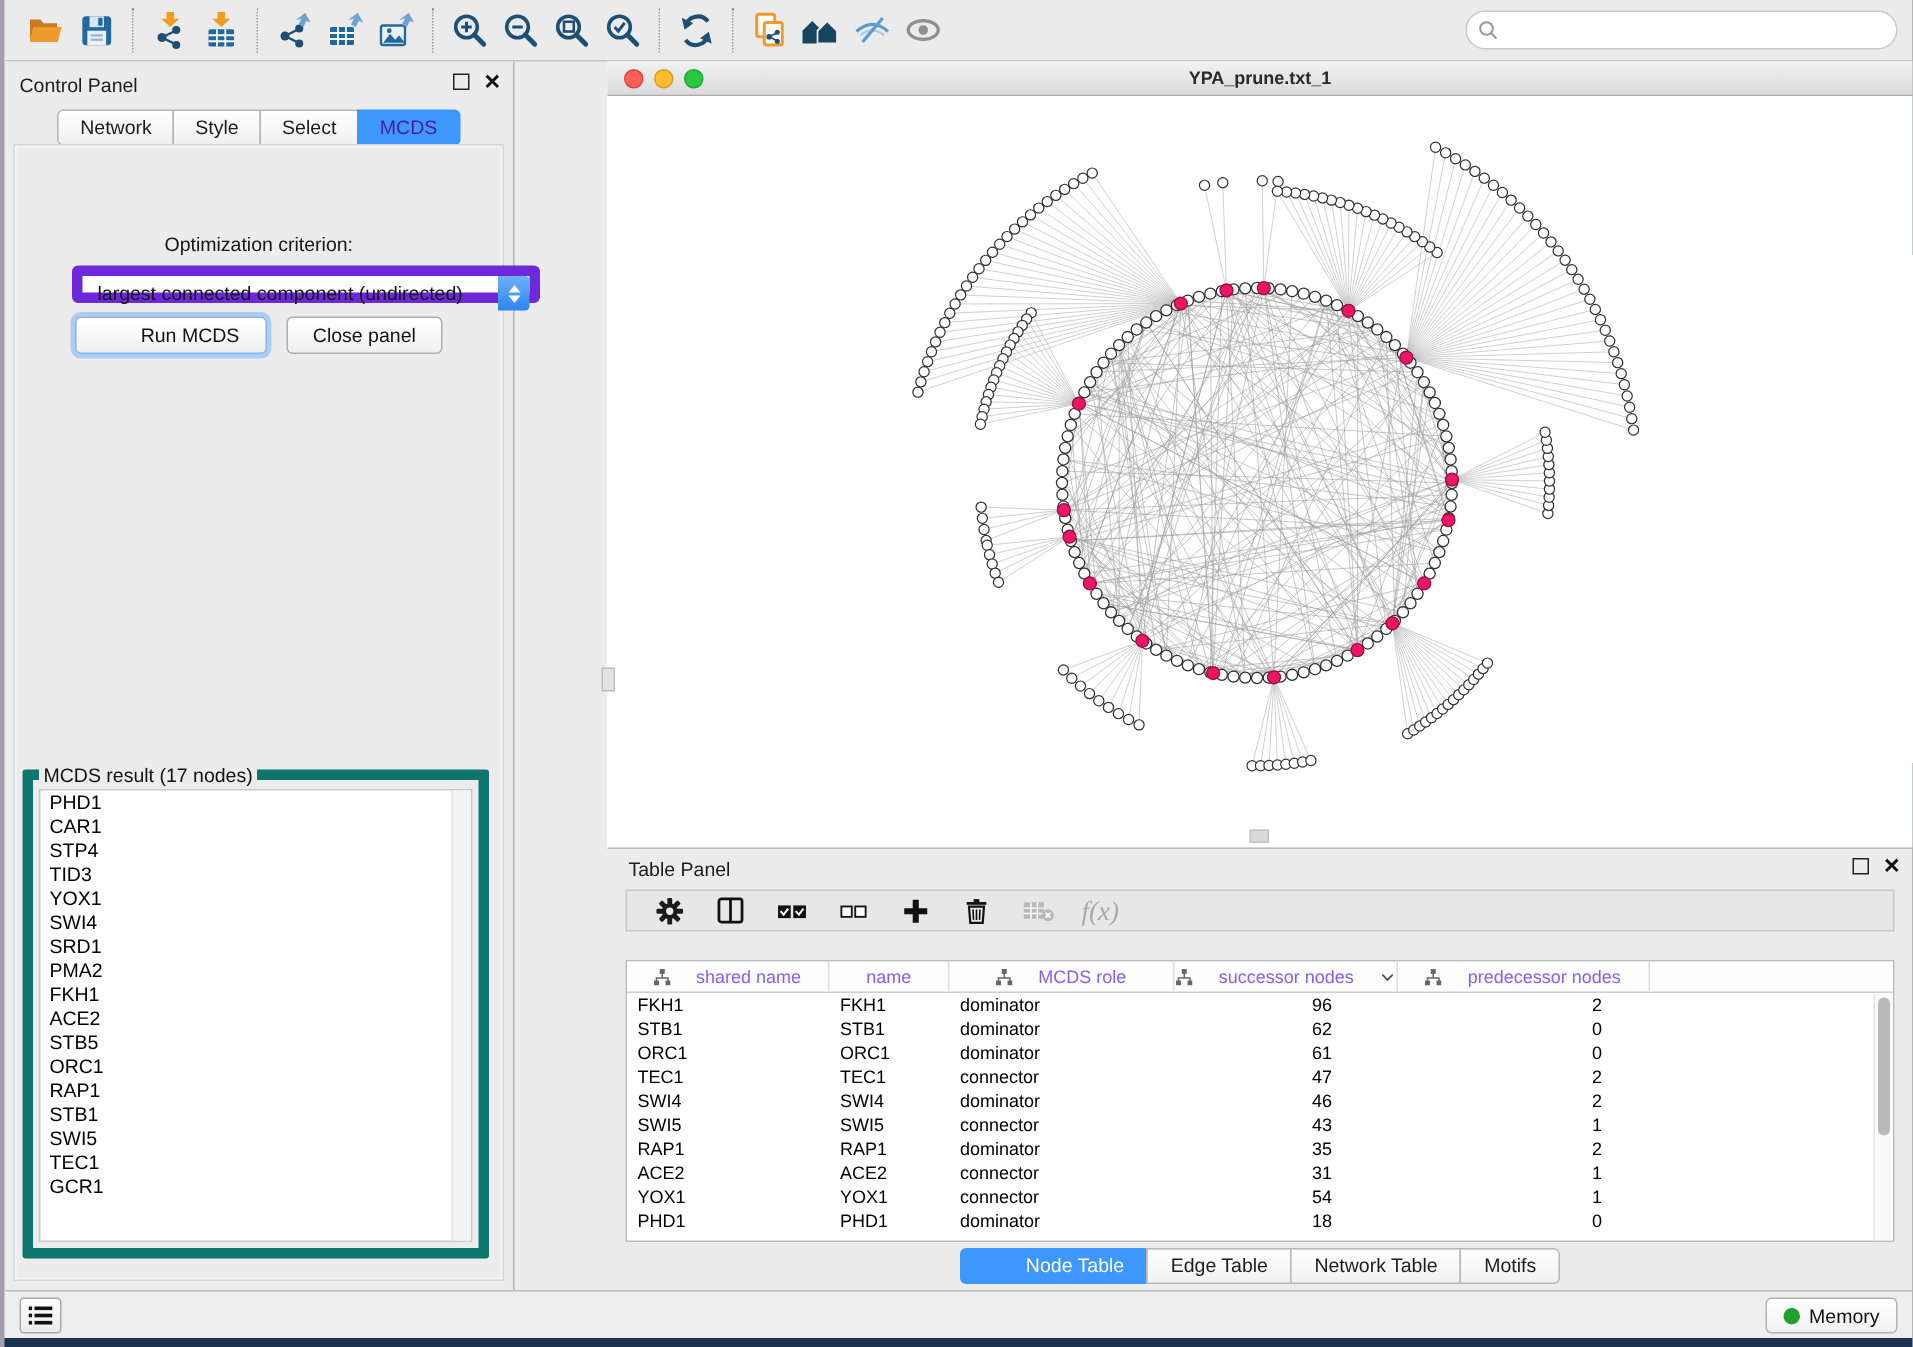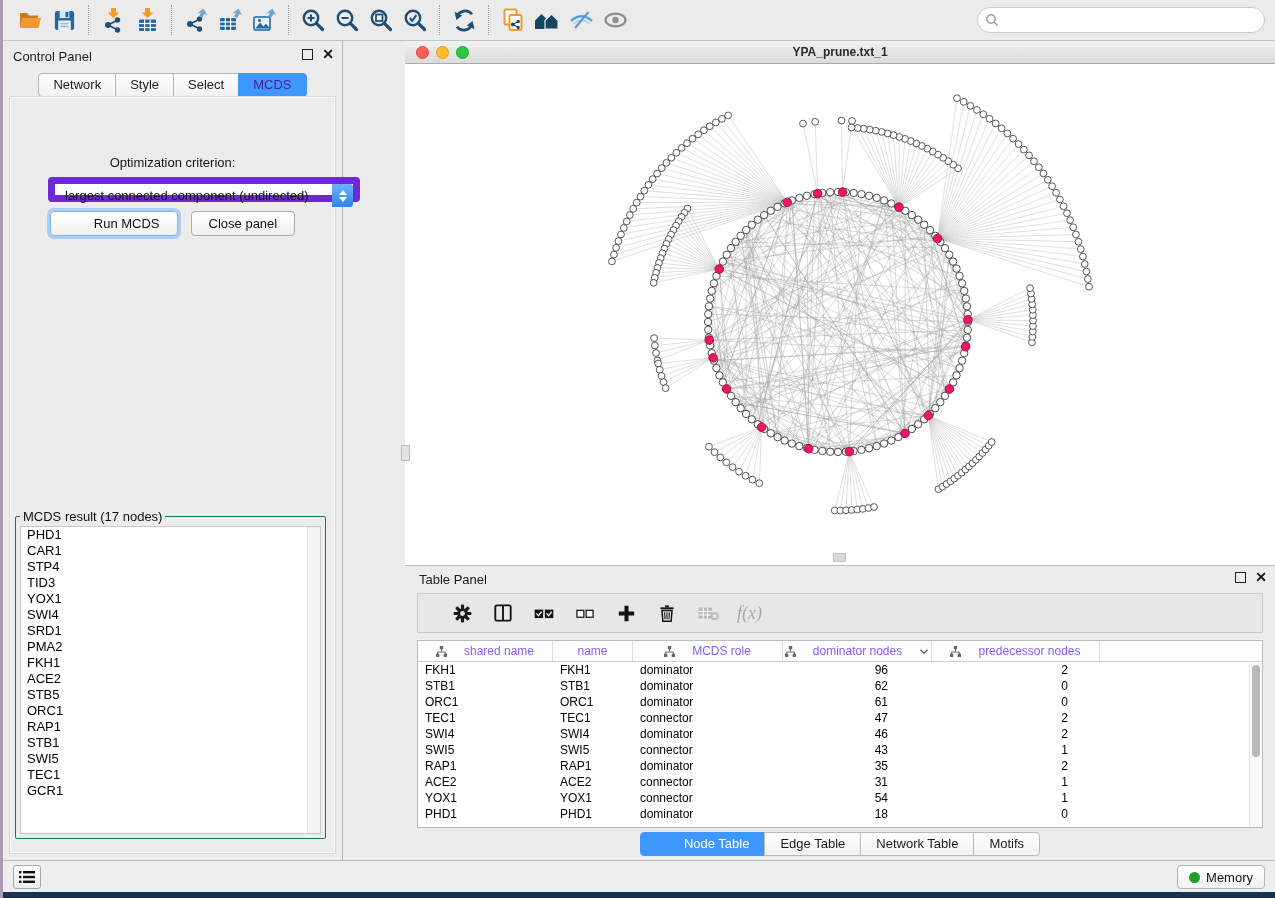--- a/index.html
+++ b/index.html
@@ -41,21 +41,21 @@
              background:linear-gradient(#6db1f8,#3083f0); display:flex; flex-direction:column;
              align-items:center; justify-content:center; gap:2px; }
   .stepper i { width:0; height:0; border-left:4px solid transparent; border-right:4px solid transparent; }
   .stepper .up { border-bottom:5px solid #fff; }
   .stepper .dn { border-top:5px solid #fff; }
   .btn-row { position:absolute; top:114px; width:100%; display:flex; justify-content:center; gap:13px; }
   .pbtn { height:25px; padding:0 17px; background:linear-gradient(#ffffff,#f0f0f0); border:1px solid #adadad;
           border-radius:4px; font-size:13px; color:#111; }
   .pbtn.focused { border-color:#85b4e8; box-shadow:0 0 0 3px #a9cdf3;padding-left:43px; }
   .mcds-fieldset { position:absolute; left:5px; right:9px; top:412px; bottom:14px;
-                   border:1px solid #0f766e; border-radius:2px; }
+                   border:7px solid #0f766e; border-radius:2px; }
   .mcds-fieldset legend { font-size:13px; color:#111; padding:0 3px; margin-left:4px; }
   .mcds-list { position:absolute; left:4px; right:4px; top:2px; bottom:4px; background:#fff;
                border:1px solid #c9c9c9; overflow:hidden; }
   .mcds-scroll { position:absolute; right:0; top:0; bottom:0; width:13px; background:#f4f4f4; border-left:1px solid #e2e2e2; }
   .mcds-item { font-size:13px; line-height:16px; padding-left:6px; color:#000; }
 
   
   .right-region { position:absolute; left:402px; top:41px; right:0; bottom:32px; }
   .vsplit-handle { position:absolute; left:-4px; top:404px; width:9px; height:16px; background:#e3e3e3;
                    border:1px solid #bdbdbd; z-index:5; }
@@ -68,22 +68,22 @@
   .light.green { background:#28c840; border:1px solid #1da932; }
   .net-title { text-align:center; font-size:12px; font-weight:bold; color:#2a2a2a; line-height:22px; }
   .net-canvas { position:absolute; left:0; right:0; top:23px; bottom:0; background:#fff; }
   .hsplit-handle { position:absolute; left:428px; bottom:3px; width:13px; height:9px; background:#d9d9d9;
                    border:1px solid #c2c2c2; z-index:5; }
 
   
   .table-panel { position:absolute; left:0; top:524px; right:0; bottom:0; background:#ececec; border-top:1px solid #b9b9b9; }
   .tp-head { position:relative; height:25px; }
   .tp-title { position:absolute; left:14px; top:6px; font-size:13px; color:#1c1c1c; }
-  .tp-toolbar { position:absolute; top:27px; left:12px; right:12px; height:40px; background:#e7e7e7;
-                border:1px solid #c9c9c9; display:flex; align-items:center; gap:17px; padding-left:32px; }
+  .tp-toolbar { position:absolute; top:27px; left:12px; right:12px; height:28px; background:#e7e7e7;
+                border:1px solid #c9c9c9; display:flex; align-items:center; gap:17px; padding-left:16px; }
   .tp-toolbar .tpbtn { display:flex; align-items:center; justify-content:center; width:24px; height:24px; }
   .fx { font-family:"Liberation Serif",serif; font-style:italic; font-size:18px; color:#a9a9a9; }
   .table-wrap { position:absolute; top:74px; left:12px; right:12px; bottom:32px; background:#fff; border:1px solid #bcbcbc; overflow:hidden; }
   .thead-row, .trow { display:grid; grid-template-columns:135px 80px 150px 149px 168px 1fr; }
   .thead-row { height:21px; border-bottom:1px solid #cfcfcf; background:#fdfdfd; }
   .th { display:flex; align-items:center; justify-content:center; gap:17px; font-size:12px; color:#8b5cf6;
         border-right:1px solid #dedede; }
   .trow { height:16px; }
   .td { font-size:12px; color:#000; line-height:16px; }
   .td.txt { padding-left:7px; }
@@ -1135,21 +1135,21 @@
               </svg>
             <span>MCDS role</span>
           </div>
           <div class="th">
             <svg width="11" height="11" viewBox="0 0 10 10">
                 <path d="M5 2.5 v2.5 M1.5 7.5 v-2 h7 v2" stroke="#666" stroke-width="0.9" fill="none"></path>
                 <rect x="3.5" y="0" width="3" height="3" fill="#666"></rect>
                 <rect x="0" y="7" width="3" height="3" fill="#666"></rect>
                 <rect x="7" y="7" width="3" height="3" fill="#666"></rect>
               </svg>
-            <span>dominator nodes</span>
+            <span>successor nodes</span>
             <svg width="10" height="7" viewBox="0 0 10 8">
                 <path d="M1 2 l4 4 4-4" stroke="#555" stroke-width="1.4" fill="none"></path>
               </svg>
           </div>
           <div class="th">
             <svg width="11" height="11" viewBox="0 0 10 10">
                 <path d="M5 2.5 v2.5 M1.5 7.5 v-2 h7 v2" stroke="#666" stroke-width="0.9" fill="none"></path>
                 <rect x="3.5" y="0" width="3" height="3" fill="#666"></rect>
                 <rect x="0" y="7" width="3" height="3" fill="#666"></rect>
                 <rect x="7" y="7" width="3" height="3" fill="#666"></rect>

